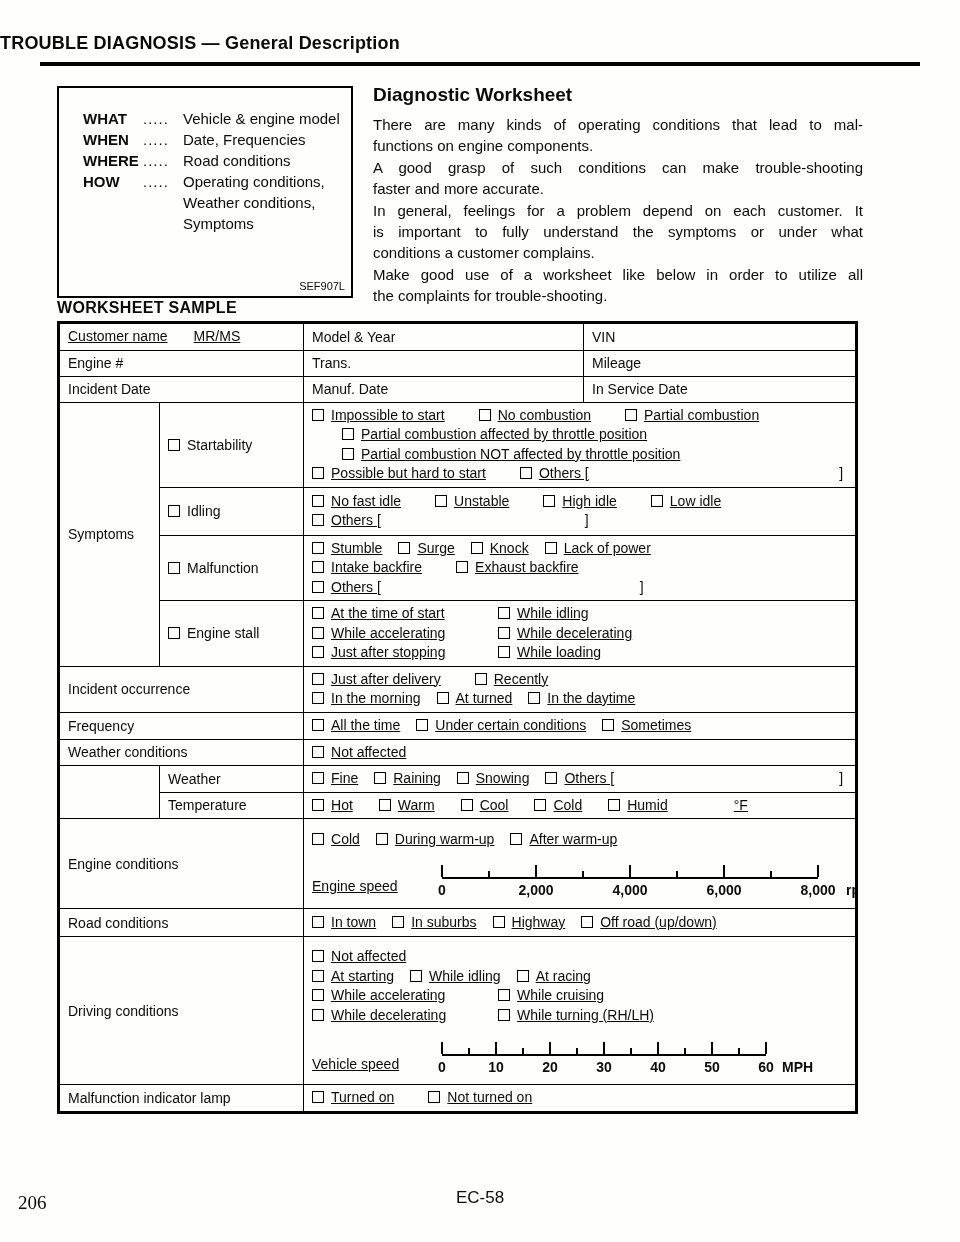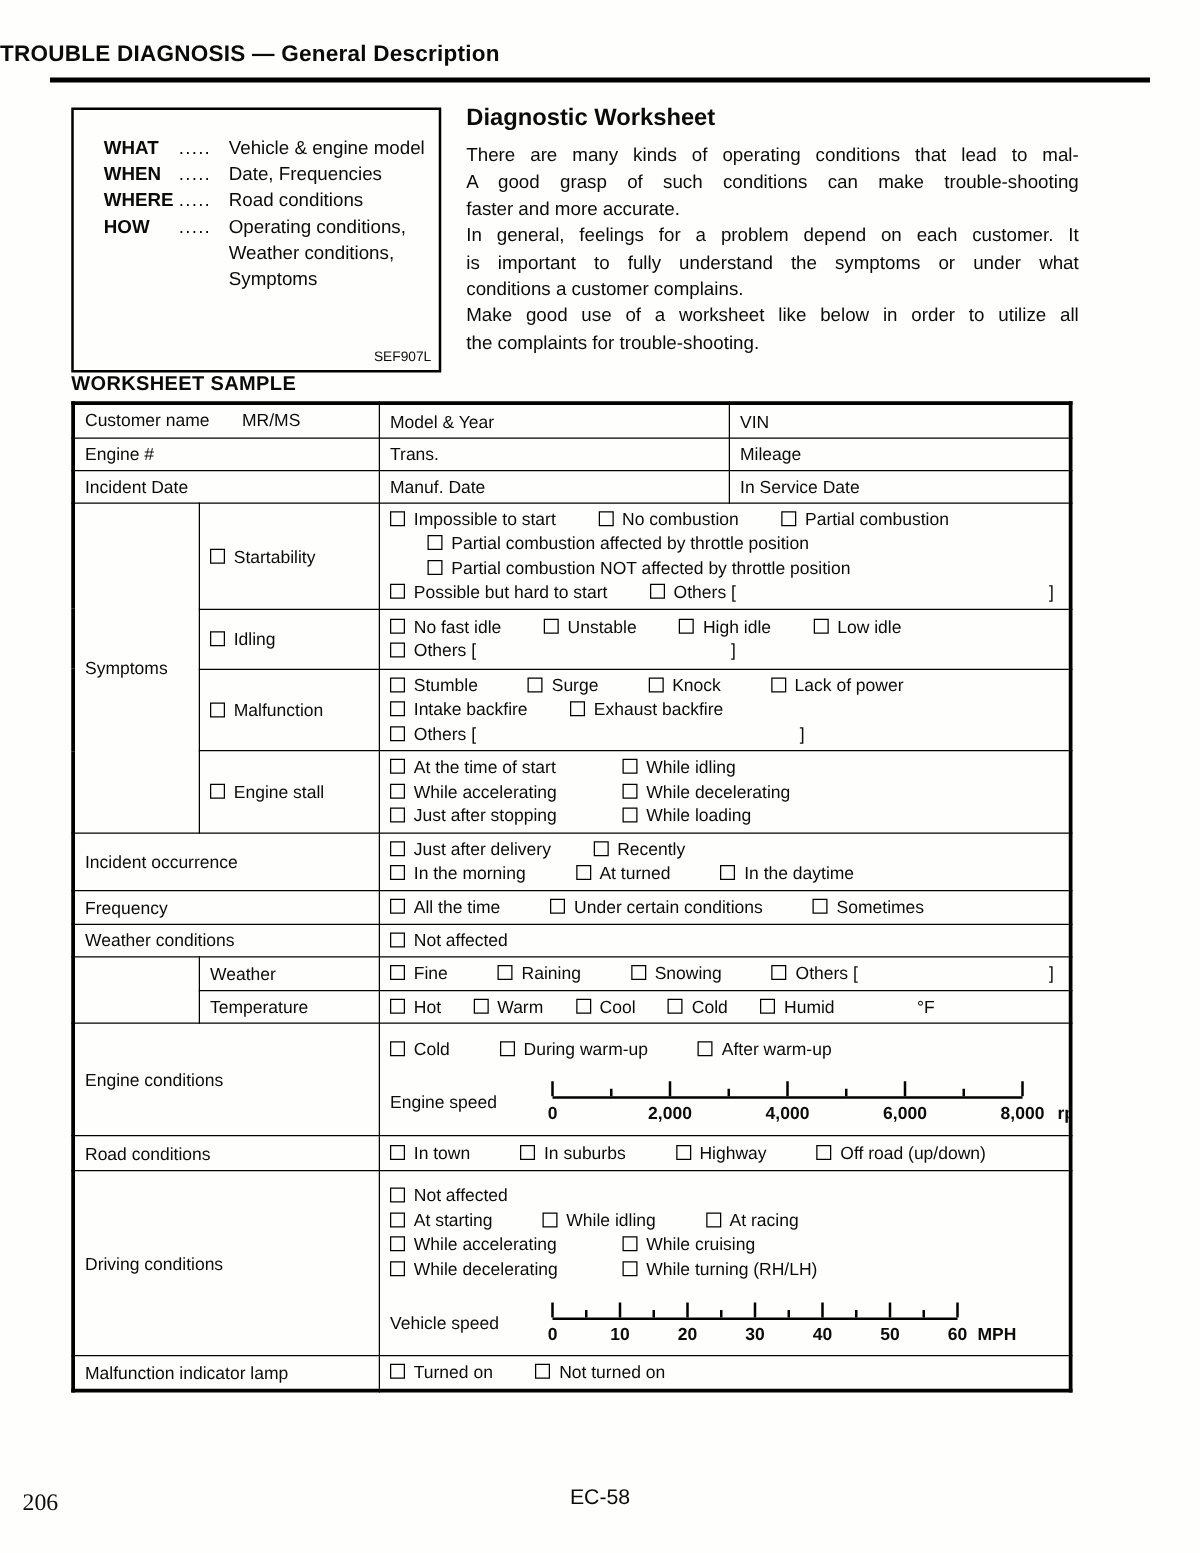--- a/index.html
+++ b/index.html
@@ -33,23 +33,23 @@
   
   .ws-heading { position:absolute; left:57px; top:299px; font-size:16px; font-weight:bold; letter-spacing:.3px; }
 
   table.ws { position:absolute; left:57px; top:321px; width:798px;
              border-collapse:collapse; table-layout:fixed; border:3px solid #000;
              font-size:14px; }
   table.ws td { border:1.5px solid #000; padding:3px 8px; vertical-align:middle; overflow:hidden; }
   td.nb { border-bottom:none; }
   td.nt { border-top:none; }
 
-  .ln { display:flex; align-items:center; gap:34px; line-height:19.5px; white-space:nowrap; }
+  .ln { display:flex; align-items:flex-end; gap:34px; line-height:19.5px; white-space:nowrap;text-decoration:underline; }
   .g26 { gap:26px; }
-  .g28 { gap:40px; }
+  .g28 { gap:16px; }
   .ind { padding-left:30px; }
   .c1w { flex:0 0 152px; }
   .cb::before { content:""; display:inline-block; width:10px; height:10px;
                 border:1.4px solid #000; margin-right:7px; vertical-align:-1px; }
   .br-r { margin-left:auto; margin-right:4px; }
   .br-m { margin-left:170px; }
   .br-m2 { margin-left:225px; }
   .symcell { font-size:14px; }
 
   
@@ -102,20 +102,21 @@
         </span>
       </div>
     </div>
     <div class="kp-code">SEF907L</div>
   </div>
 
   <div class="intro">
     <div class="intro-title">Diagnostic Worksheet</div>
     <div class="intro-body">
       <div class="il">There are many kinds of operating conditions that lead to mal-</div>
+      <div class="ip">functions on engine components.</div>
       <div class="il">A good grasp of such conditions can make trouble-shooting</div>
       <div class="ip">faster and more accurate.</div>
       <div class="il">In general, feelings for a problem depend on each customer. It</div>
       <div class="il">is important to fully understand the symptoms or under what</div>
       <div class="ip">conditions a customer complains.</div>
       <div class="il">Make good use of a worksheet like below in order to utilize all</div>
       <div class="ip">the complaints for trouble-shooting.</div>
     </div>
   </div>
 

